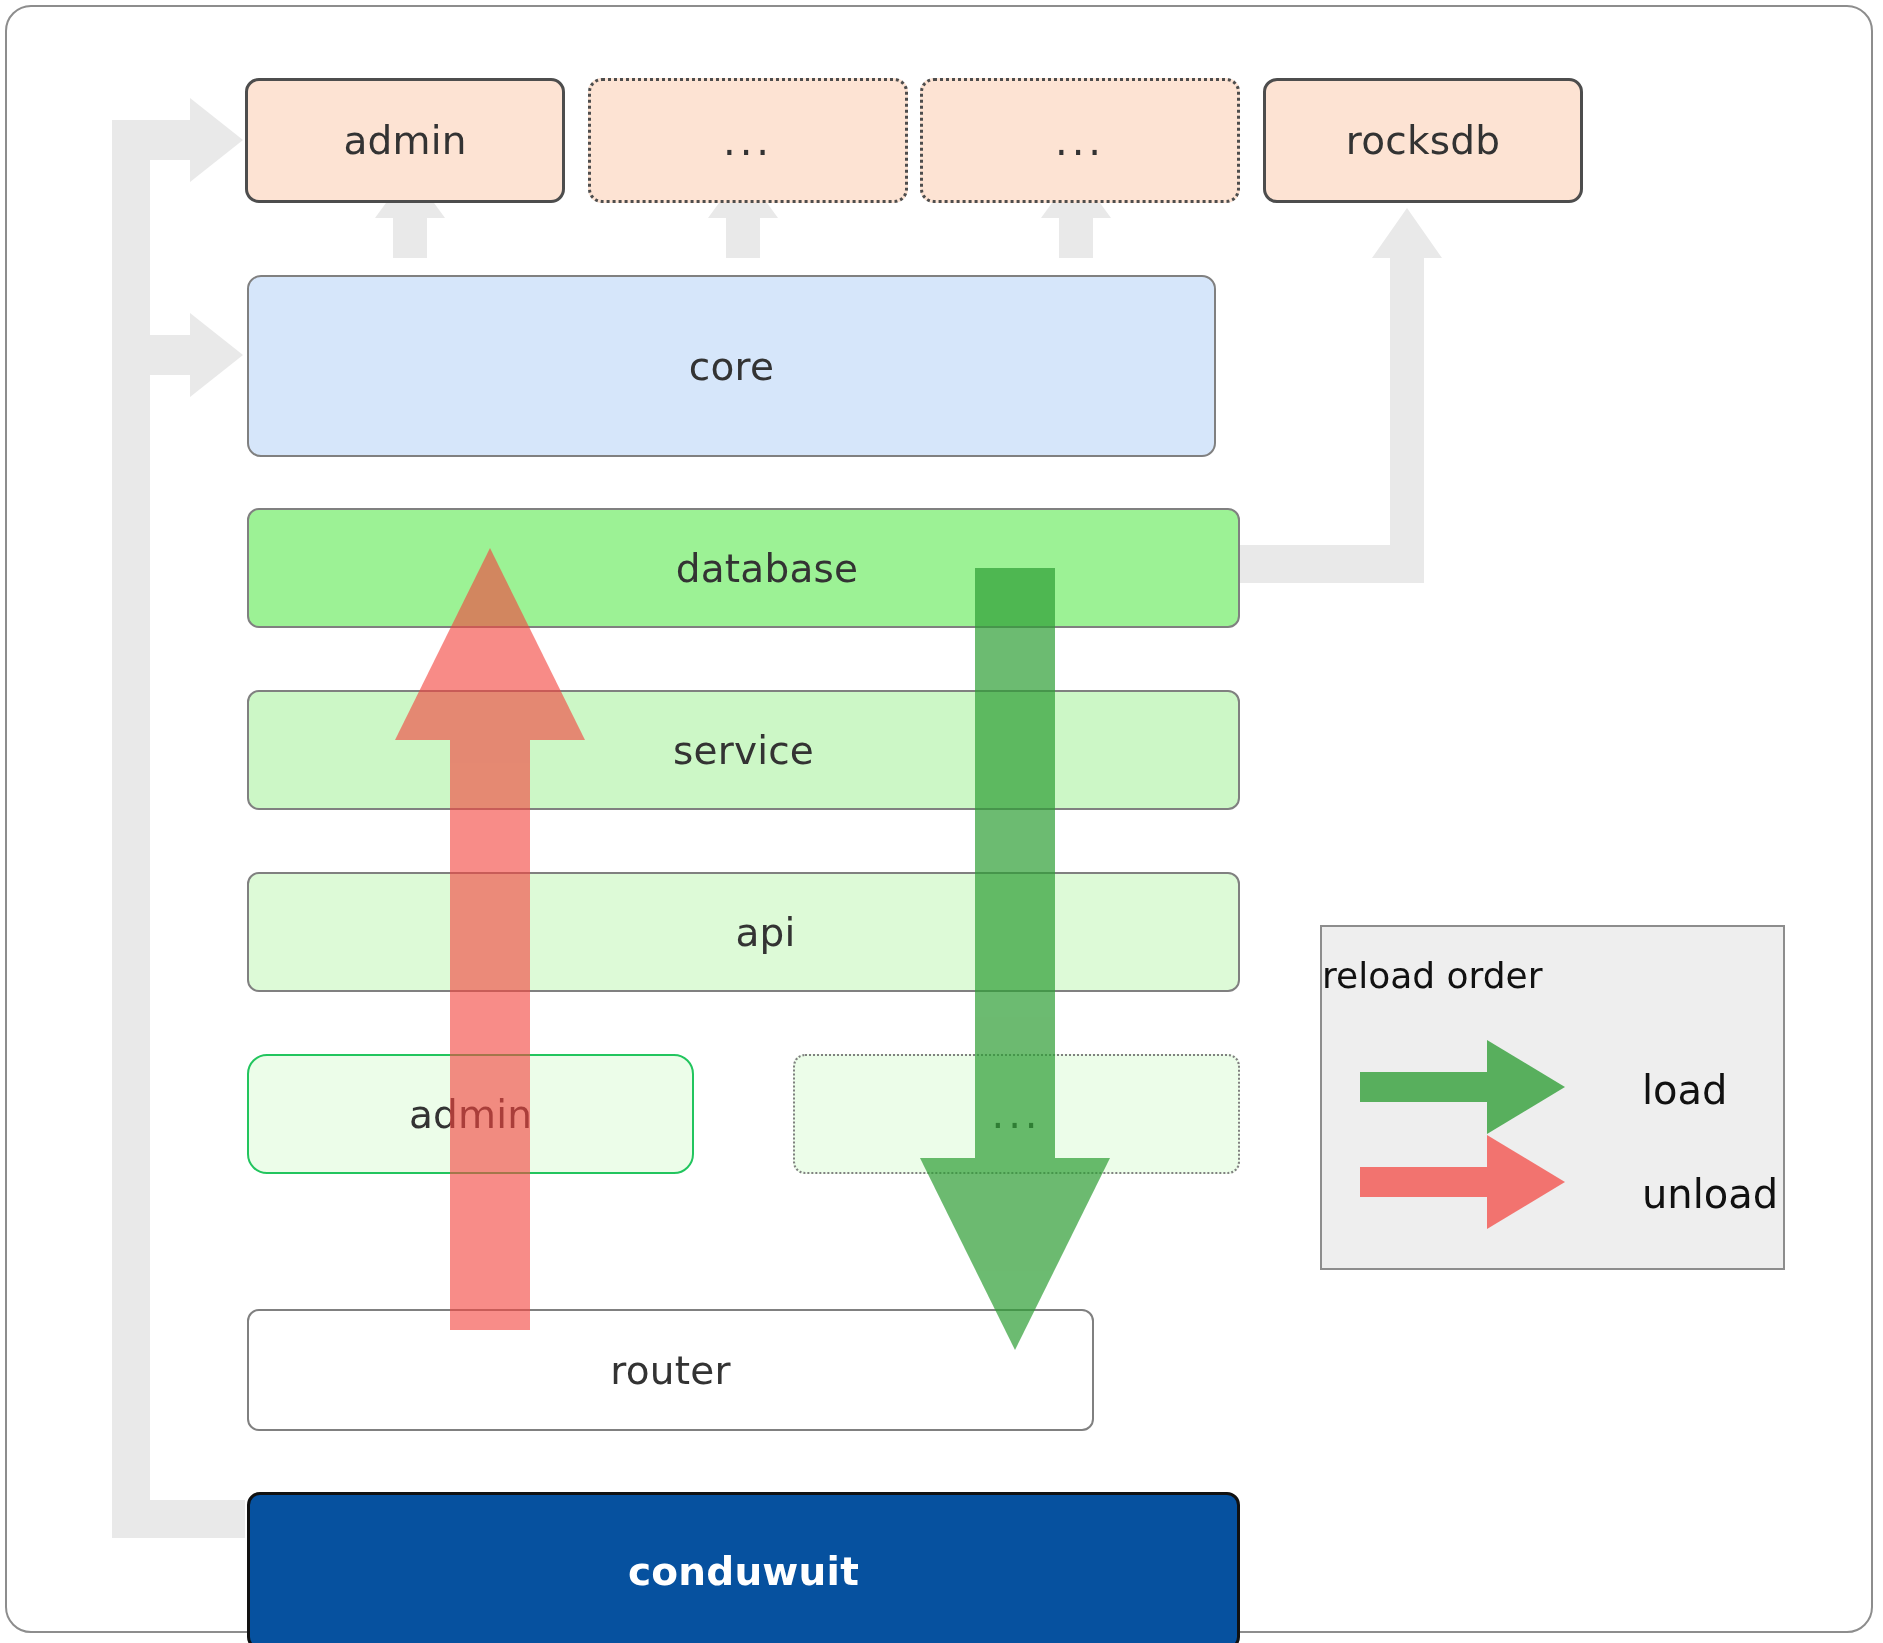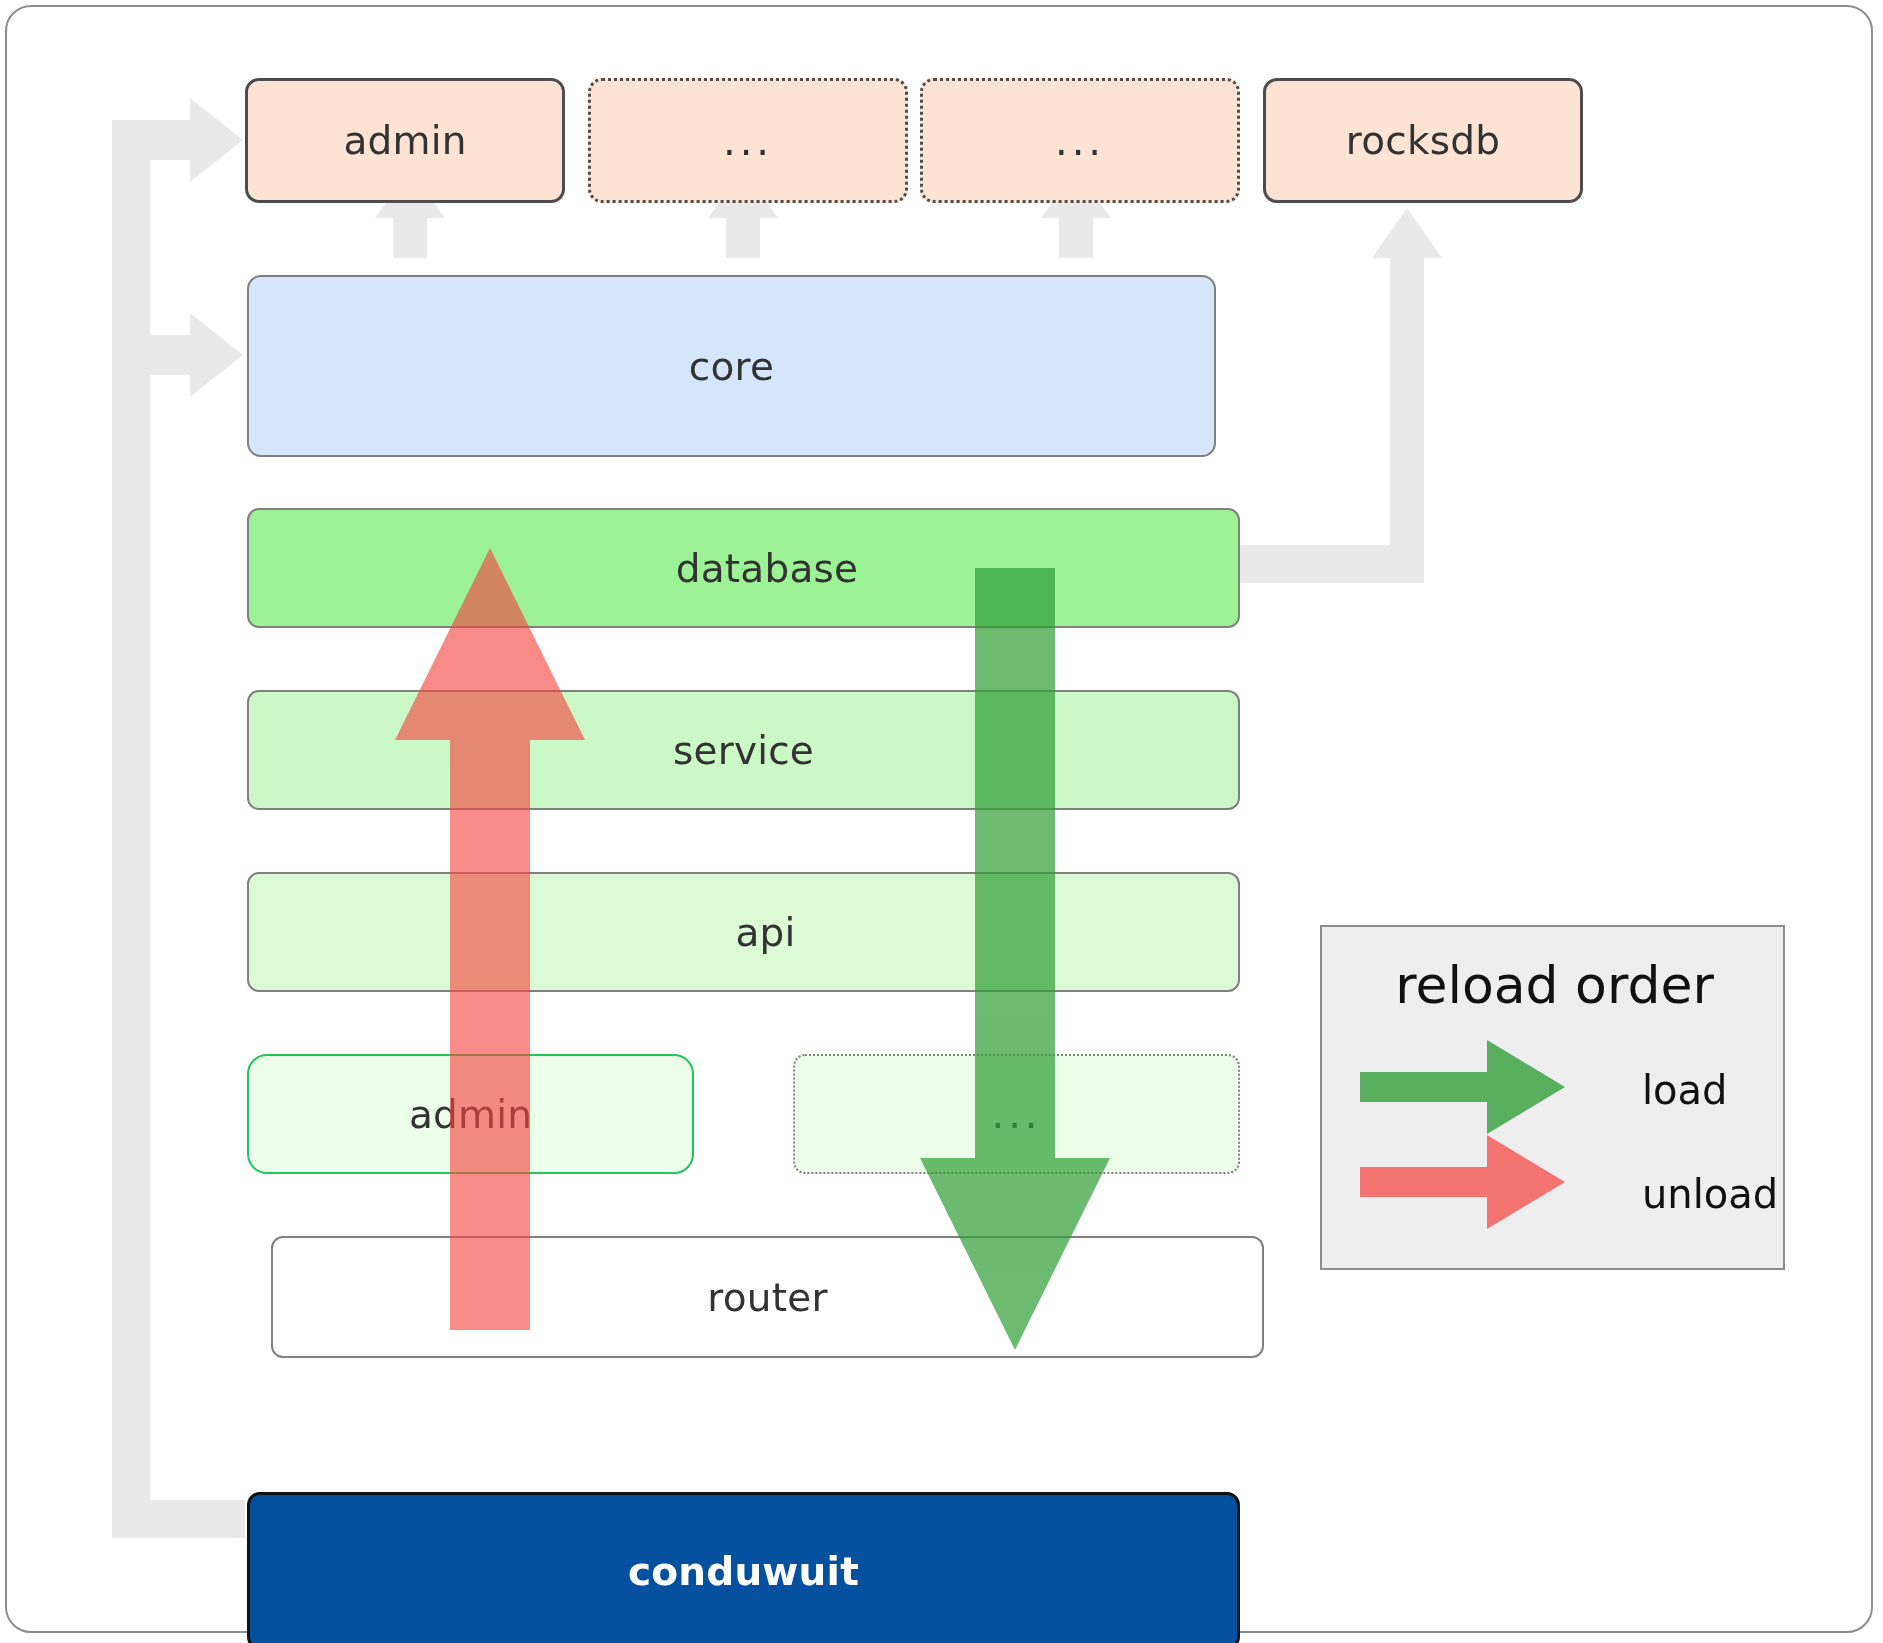--- a/index.html
+++ b/index.html
@@ -28,22 +28,22 @@
   .b-admin{background:#ecfde9;border:2px solid #22c55e;border-radius:20px;text-align:right;}
   .b-dots-low{background:#ecfde9;border:2px dotted #808080;border-radius:12px;}
   .b-router{background:#ffffff;border:2px solid #808080;border-radius:12px;}
   .b-app{background:#06519f;border:3px solid #111111;border-radius:14px;color:#ffffff;font-weight:bold;}
   .dots{font-size:40px;letter-spacing:4px;line-height:.6;}
   .legend{
     position:absolute;left:1320px;top:925px;width:465px;height:345px;
     background:#eeeeee;border:2px solid #8d8d8d;box-sizing:border-box;
   }
   .legend-title{
-    position:absolute;left:0;top:28px;width:465px;text-align:center;
-    font-size:52px;color:#111;
+    position:absolute;left:0;top:28px;width:465px;
+    font-size:36px;color:#111;
   }
   .legend-label{position:absolute;font-size:40px;color:#111;}
   .lg-load{left:320px;top:140px;}
   .lg-unload{left:320px;top:244px;}
 </style>
 </head>
 <body>
 
 <div id="frame"></div>
 
@@ -97,21 +97,21 @@
     <span>api</span>
   </div>
 
   <div class="box b-admin" style="left:247px;top:1054px;width:447px;height:120px;">
     <span>admin</span>
   </div>
   <div class="box b-dots-low" style="left:793px;top:1054px;width:447px;height:120px;">
     <span class="dots">...</span>
   </div>
 
-  <div class="box b-router" style="left:247px;top:1236px;width:993px;height:122px;margin-left:24px;">
+  <div class="box b-router" style="left:247px;top:1309px;width:847px;height:122px;">
     <span>router</span>
   </div>
 
   <div class="box b-app" style="left:247px;top:1492px;width:993px;height:158px;border-radius:13px;">
     <span>conduwuit</span>
   </div>
 
   <svg class="svg-layer" viewBox="0 0 1883 1643" xmlns="http://www.w3.org/2000/svg">
 
     <g opacity="0.62">

